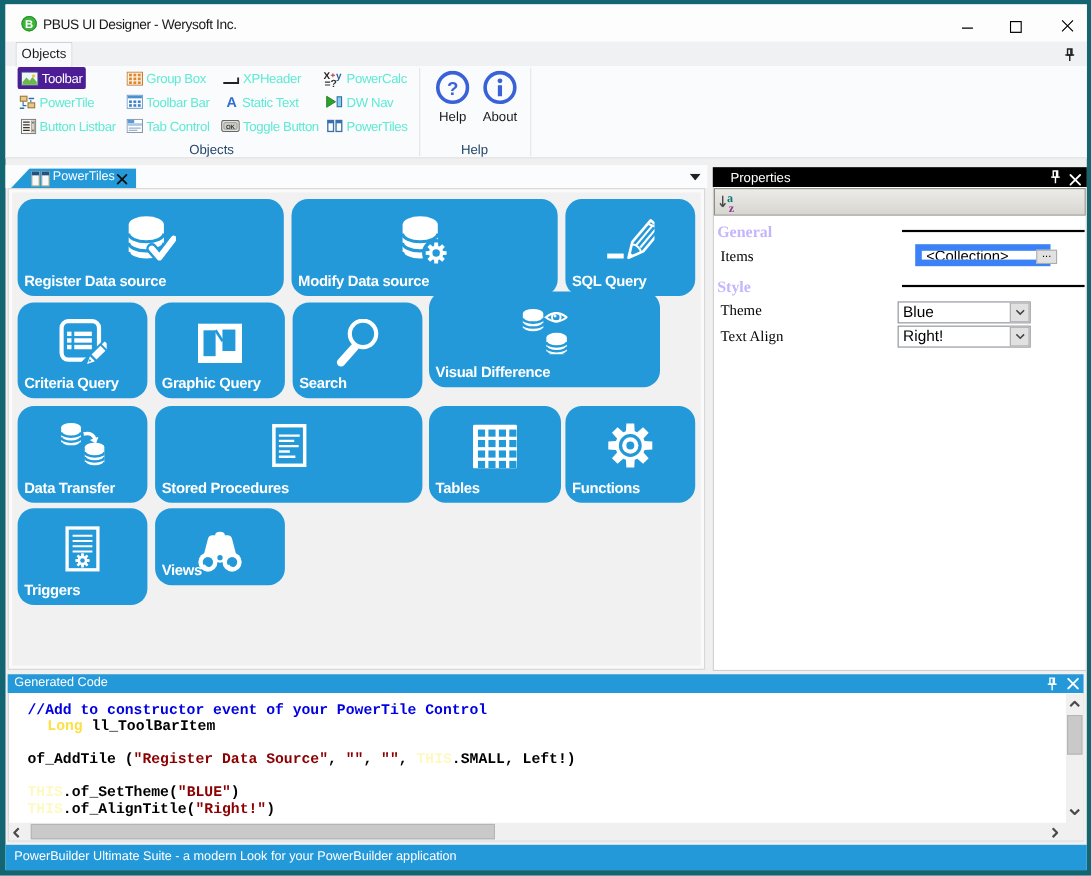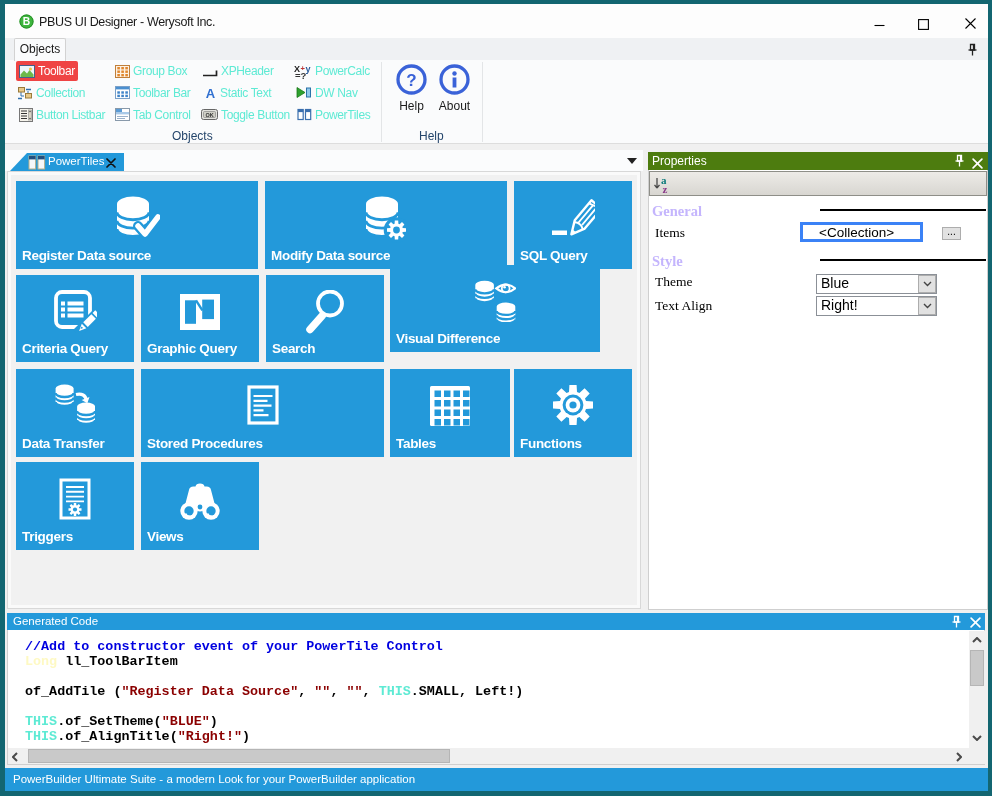--- a/index.html
+++ b/index.html
@@ -7,56 +7,56 @@
 #titlebar { position:absolute; left:5px; top:4px; width:983px; height:34px; background:#fdfdfd; }
 #tabrow { position:absolute; left:5px; top:38px; width:983px; height:22px; background:#eff1f3; }
 #tabobjects { position:absolute; left:14px; top:38px; width:52px; height:23px; background:#fafbfc;
   border:1px solid #d2d2d2; border-bottom:none; border-radius:2px 2px 0 0;
   font-size:12px; color:#1b1b1b; text-align:center; line-height:21px; z-index:3; }
 #ribbon { position:absolute; left:5px; top:60px; width:983px; height:84px; background:#fafbfc;
   border-bottom:1px solid #dddddd; }
 .rsep { position:absolute; top:62px; height:80px; width:1px; background:#e3e5e7; }
 .glabel { position:absolute; top:129px; font-size:12px; color:#24456b; }
 .ritem { position:absolute; display:flex; align-items:center; height:20px; padding:0 3px; border-radius:2px; }
-.ritem.sel { background:#ef4444; }
+.ritem.sel { background:#4c1d95; }
 .ritem.sel .rlabel { color:#fff; }
 .ricon { display:inline-flex; margin-right:3px; }
 .rlabel { font-size:12px; letter-spacing:-0.35px; color:#5eead4; white-space:nowrap; }
 .bigbtn { position:absolute; text-align:center; font-size:12px; color:#1b1b1b; }
 #docbar { position:absolute; left:5px; top:150px; width:638px; height:21px; background:#fbfcfd; }
 #ptab { position:absolute; left:10px; top:153px; width:114px; height:18px; background:#2399DA;
   clip-path:polygon(17px 0, 100% 0, 100% 100%, 0 100%); color:#fff; font-size:12px; z-index:2; }
 #tilepanel { position:absolute; left:7px; top:171px; width:634px; height:438px;
   background:#f1f1f1; border:1px solid #d8d8d8; box-shadow:inset 0 0 0 3px #fafafa; }
-.tile { position:absolute; background:#2399DA; }
+.tile { position:absolute; background:#2399DA;border-radius:15px; }
 .tlabel { position:absolute; left:6px; bottom:6px; color:#fff; font-weight:bold; font-size:13.5px; letter-spacing:-0.3px; }
 .ticon { position:absolute; left:0; right:0; display:flex; justify-content:center; }
 #props { position:absolute; left:648px; top:152px; width:340px; height:458px; background:#fff;
   border:1px solid #cfcfcf; }
-#propshead { position:absolute; left:648px; top:152px; width:340px; height:18px; background:#4d7c0f;
-  color:#fff; font-size:12px; line-height:18px; padding-left:4px; }
+#propshead { position:absolute; left:648px; top:152px; width:340px; height:18px; background:#000000;
+  color:#fff; font-size:12px; line-height:18px; padding-left:16px; }
 #propstrip { position:absolute; left:649px; top:171px; width:338px; height:25px;
   background:linear-gradient(#edebe7,#d8d6d1); border:1px solid #8e8e88; }
 .pcat { position:absolute; left:652px; font-family:"Liberation Serif", serif; font-weight:bold;
   font-size:14.5px; color:#c4b5fd; }
 .pline { position:absolute; height:1.5px; background:#000; left:820px; width:166px; }
 .plabel { position:absolute; left:655px; font-family:"Liberation Serif", serif; font-size:13.5px; color:#000; }
-.pinput { position:absolute; left:800px; width:123px; height:20px; border:3px solid #3b82f6;
-  background:#fff; font-family:"Liberation Sans", sans-serif; font-size:13.5px; padding:1px 16px; color:#000; }
+.pinput { position:absolute; left:832px; width:123px; height:20px; border:6px solid #3b82f6;
+  background:#fff; font-family:"Liberation Sans", sans-serif; font-size:13.5px; padding:1px 4px; color:#000; }
 .combo { position:absolute; left:816px; width:121px; height:20px; border:1px solid #8b9097;
   background:#fff; font-family:"Liberation Sans", sans-serif; font-size:14px; padding:0px 4px; color:#000; }
 .cbtn { position:absolute; right:0px; top:0px; bottom:0px; width:18px; background:#e1e1e1;
   border:1px solid #adadad; display:flex; align-items:center; justify-content:center; }
 #codepanel { position:absolute; left:7px; top:613px; width:978px; height:152px; background:#fff;
   border:1px solid #cfcfcf; }
 #codehead { position:absolute; left:7px; top:613px; width:978px; height:17px; background:#2399DA;
   color:#fff; font-size:11.5px; line-height:17px; padding-left:6px; }
 .code { position:absolute; left:25px; top:639px; font-family:"Liberation Mono", monospace;
   font-size:13.4px; font-weight:bold; line-height:15px; color:#000; }
-.cb { color:#0000e0; } .cp { color:#fef9c3; } .cr { color:#8b0000; } .cg { color:#5eead4; }
+.cb { color:#0000e0; } .cp { color:#fde047;margin-left:18px; } .cr { color:#8b0000; } .cg { color:#fef9c3; }
 .sb { position:absolute; background:#f0f0f0; }
 .sbthumb { position:absolute; background:#c9c9c9; border:1px solid #b5b5b5; }
 #statusbar { position:absolute; left:5px; top:768px; width:983px; height:23px; background:#2399DA;
   color:#fff; font-size:11.5px; line-height:22px; padding-left:8px; }
 </style></head>
 <body>
 <div id="win"></div>
 <div id="titlebar">
   <svg style="position:absolute;left:14px;top:10px" width="15" height="15" viewBox="0 0 16 16">
     <circle cx="8" cy="8" r="7.5" fill="#3db53d"></circle>
@@ -99,21 +99,21 @@
     <span class="ricon">
       <svg width="16" height="14" viewBox="0 0 16 14">
         <path d="M4,5 v5 h3 M11,5 v2" fill="none" stroke="#2f6fae"></path>
         <g fill="#e8c98a" stroke="#9a7a3a">
           <rect x="1.5" y="1.5" width="6" height="4.5"></rect>
           <rect x="8.5" y="7.5" width="6" height="4.5"></rect>
         </g>
         <path d="M9,3.5 h5 M1,12.5 h4" stroke="#2f6fae" stroke-width="1.4"></path>
       </svg>
     </span>
-    <span class="rlabel">Collection</span>
+    <span class="rlabel">PowerTile</span>
   </div>
 <div class="ritem" style="left:16px;top:104.5px">
     <span class="ricon">
       <svg width="14" height="14" viewBox="0 0 14 14">
         <rect x="0.5" y="0.5" width="13" height="13" fill="#f6f4ec" stroke="#777"></rect>
         <g stroke="#333" stroke-width="1.1">
           <path d="M2,3 h6 M2,5.5 h6 M2,8 h6 M2,10.5 h6"></path>
         </g>
         <rect x="9.5" y="2" width="3" height="10" fill="#d8d4c4" stroke="#999" stroke-width="0.7"></rect>
         <circle cx="11" cy="3.5" r="0.7" fill="#333"></circle>
@@ -433,21 +433,21 @@
         <rect x="2" y="2" width="28" height="38" fill="none" stroke="#fff" stroke-width="3"></rect>
         <g stroke="#fff" stroke-width="1.9">
           <path d="M7,9 h18 M7,13.8 h18 M7,18.6 h18 M7,23.4 h18"></path>
         </g>
         <path d="M14.8,25.0L17.2,25.0L17.3,27.3L18.1,27.6L19.8,26.1L21.4,27.7L19.9,29.4L20.2,30.2L22.5,30.3L22.5,32.7L20.2,32.8L19.9,33.6L21.4,35.3L19.8,36.9L18.1,35.4L17.3,35.7L17.2,38.0L14.8,38.0L14.7,35.7L13.9,35.4L12.2,36.9L10.6,35.3L12.1,33.6L11.8,32.8L9.5,32.7L9.5,30.3L11.8,30.2L12.1,29.4L10.6,27.7L12.2,26.1L13.9,27.6L14.7,27.3Z" fill="#fff"></path>
         <circle cx="16" cy="31.5" r="2.1" fill="#2399DA"></circle>
       </svg>
     </div>
     <div class="tlabel">Triggers</div>
   </div>
-<div class="tile" style="left:141px;top:462px;width:118px;height:88px">
+<div class="tile" style="left:141px;top:462px;width:118px;height:70px">
     <div class="ticon" style="top:20px">
       <svg width="44" height="40" viewBox="0 0 44 40">
         <g fill="#fff">
           <path d="M6,27 L11,8 Q11.5,4.5 15.5,4.5 L17.5,4.5 Q18,1.5 22,1.5 Q26,1.5 26.5,4.5 L28.5,4.5 Q32.5,4.5 33,8 L38,27 Z"></path>
           <circle cx="11" cy="29" r="8.7"></circle>
           <circle cx="33" cy="29" r="8.7"></circle>
           <circle cx="22" cy="25" r="4.6"></circle>
         </g>
         <circle cx="11" cy="29" r="4.7" fill="#2399DA"></circle>
         <circle cx="33" cy="29" r="4.7" fill="#2399DA"></circle>

